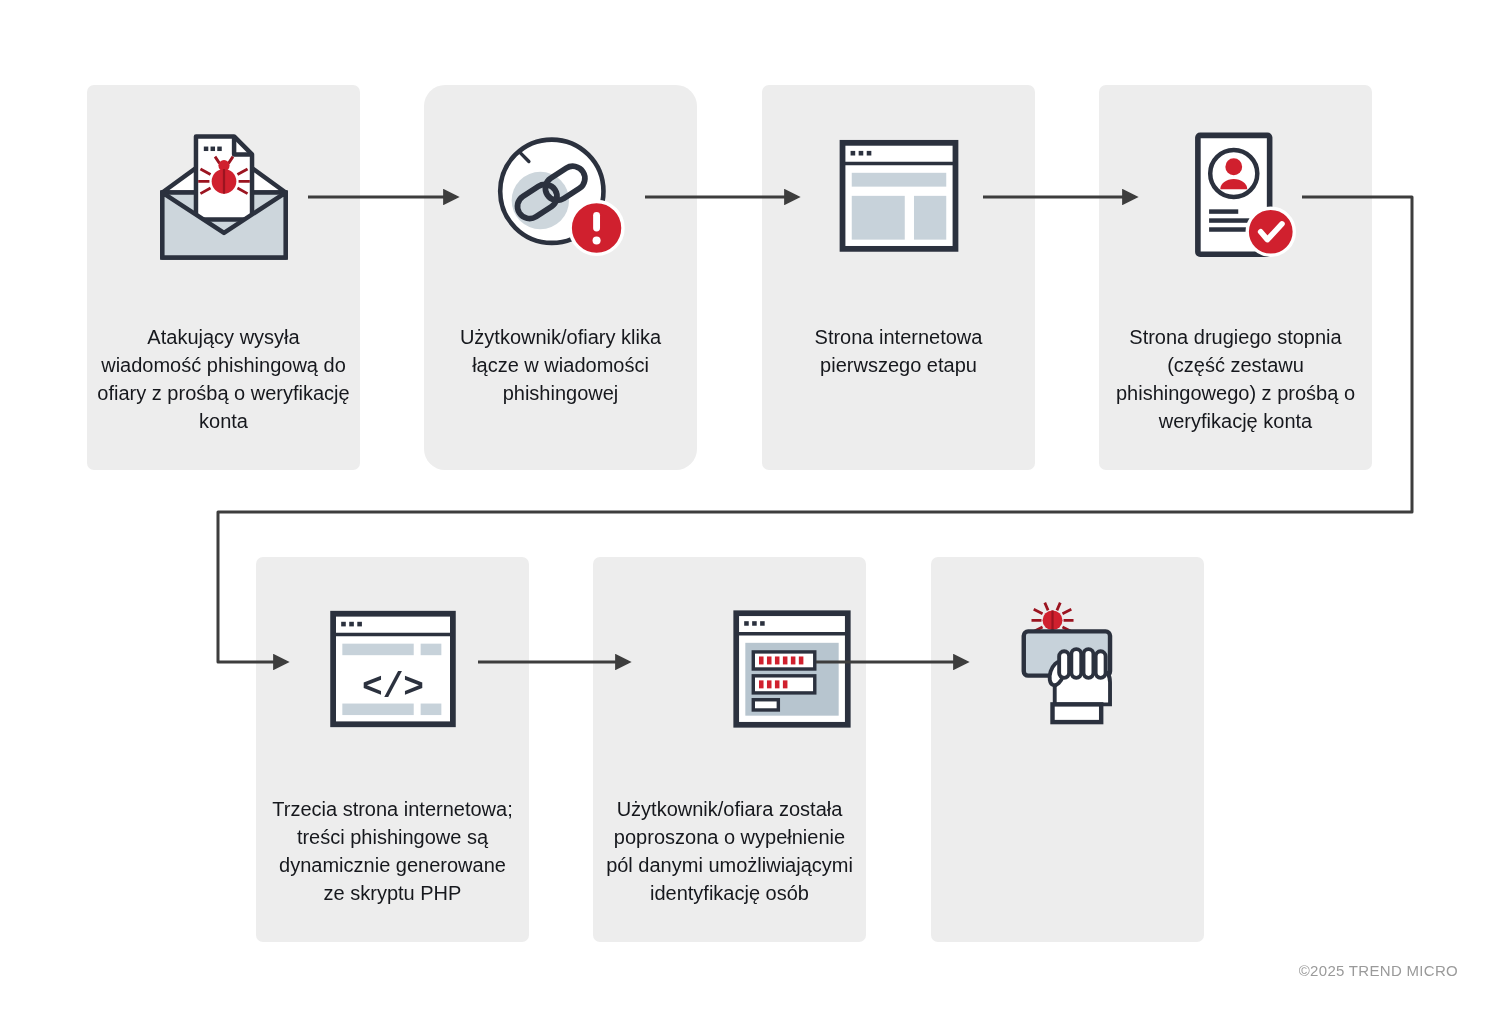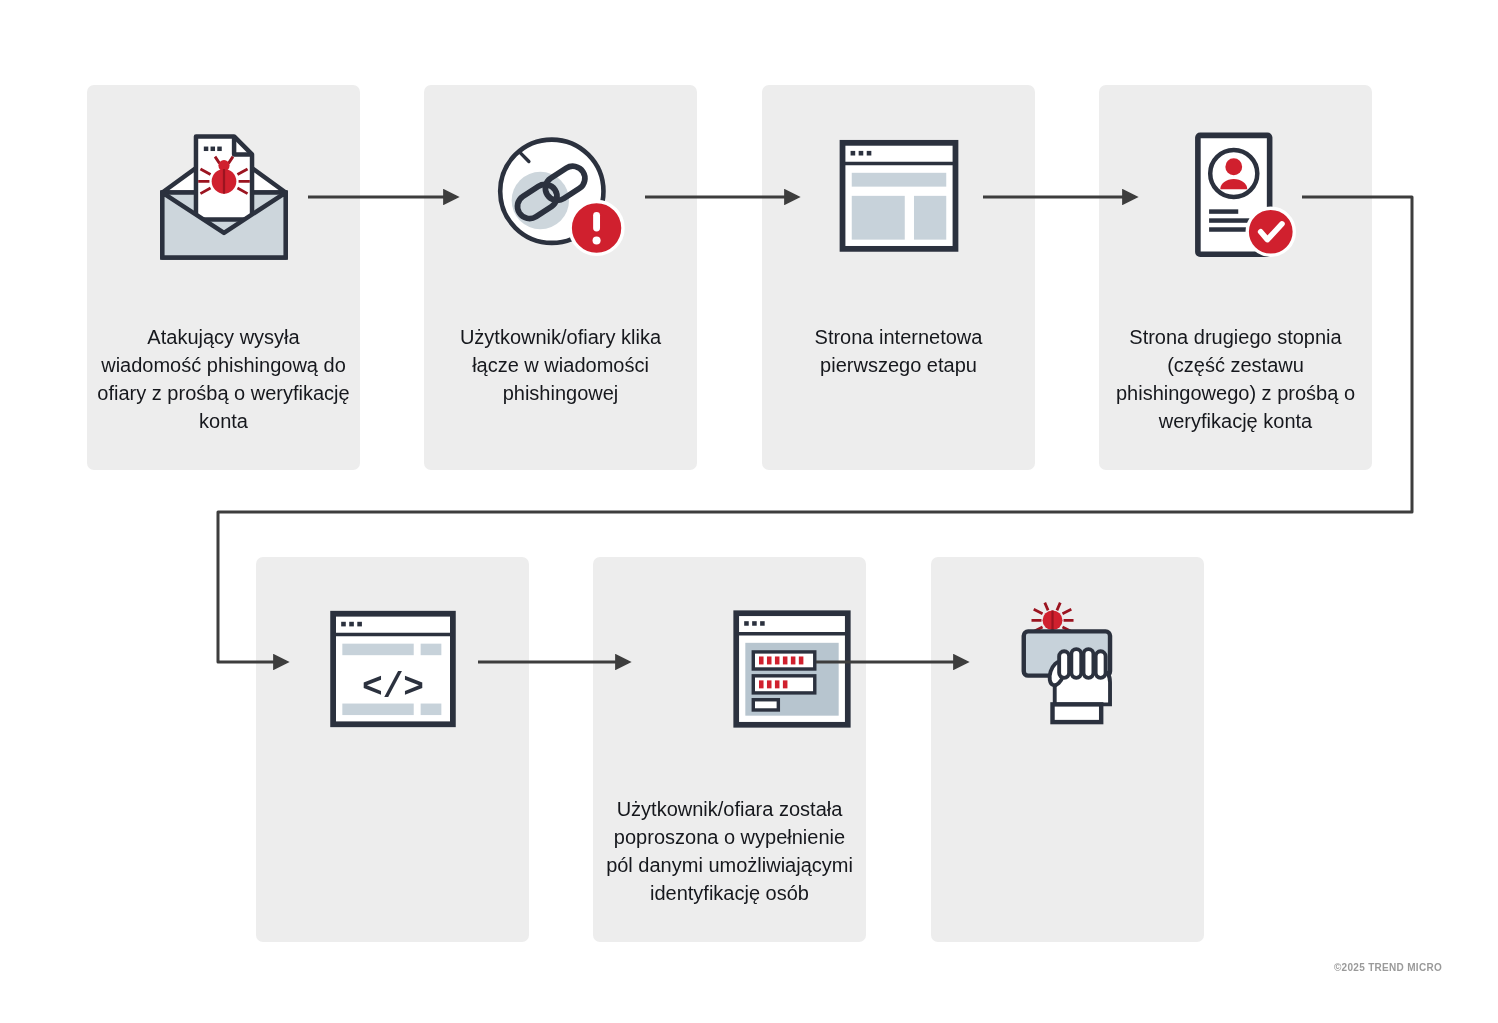--- a/index.html
+++ b/index.html
@@ -9,21 +9,21 @@
     position:absolute;width:273px;height:385px;background:#ededed;border-radius:7px;
     display:flex;flex-direction:column;align-items:center;
   }
   .icon-wrap{height:224px;display:flex;align-items:center;justify-content:center;}
   .label{
     margin-top:14px;font-size:20px;line-height:28px;text-align:center;color:#16181d;
     padding:0 10px;max-width:258px;
   }
   .arrows{position:absolute;left:0;top:0;z-index:5;pointer-events:none;}
   .footer{
-    position:absolute;right:56px;top:962px;font-size:10px;color:#9a9a9a;letter-spacing:.3px;font-weight:bold;
+    position:absolute;right:40px;top:962px;font-size:15px;color:#9a9a9a;letter-spacing:.3px;
   }
 </style>
 </head>
 <body>
 
 <div class="canvas">
 
   <svg class="arrows" width="1498" height="1023" viewBox="0 0 1498 1023">
     <defs>
       <marker id="ah" markerWidth="5.5" markerHeight="5.5" refX="4.3" refY="2.75" orient="auto">
@@ -56,21 +56,21 @@
         </g>
         <circle cx="70" cy="52" r="11" fill="#d0202e"></circle>
         <circle cx="70" cy="38" r="5" fill="#d0202e"></circle>
         <path d="M70,41 v22" stroke="#9b1420" stroke-width="2"></path>
         <polygon points="15,62 70,98 125,62 125,120 15,120" fill="#cdd6dc" stroke="#2b313e" stroke-width="4" stroke-linejoin="round"></polygon>
       </svg>
     </div>
     <div class="label">Atakujący wysyła wiadomość phishingową do ofiary z prośbą o weryfikację konta</div>
   </div>
 
-  <div class="card" style="left:424px;top:85px;">
+  <div class="card" style="left:424px;top:85px;border-radius:21px;">
     <div class="icon-wrap">
       <svg width="152" height="140" viewBox="0 0 132 122">
         <circle cx="58" cy="56" r="45" fill="#ffffff" stroke="#2b313e" stroke-width="4"></circle>
         <circle cx="48" cy="64" r="25" fill="#cdd6dc"></circle>
         <g transform="rotate(-33 58 56)" stroke="#2b313e" stroke-width="5" fill="none">
           <rect x="24" y="46" width="37" height="21" rx="10.5"></rect>
           <rect x="53" y="46" width="37" height="21" rx="10.5"></rect>
         </g>
         <path d="M31,23 l7,7" stroke="#2b313e" stroke-width="3" stroke-linecap="round"></path>
         <circle cx="97" cy="88" r="23" fill="#d0202e" stroke="#ffffff" stroke-width="3"></circle>
@@ -122,20 +122,21 @@
         <rect x="21" y="17" width="4" height="4" fill="#2b313e"></rect>
         <rect x="28" y="17" width="4" height="4" fill="#2b313e"></rect>
         <rect x="35" y="17" width="4" height="4" fill="#2b313e"></rect>
         <rect x="22" y="36" width="62" height="10" fill="#c7d2da"></rect>
         <rect x="90" y="36" width="18" height="10" fill="#c7d2da"></rect>
         <text x="66" y="82" text-anchor="middle" font-family="'Liberation Mono', monospace" font-size="30" font-weight="bold" fill="#2b313e">&lt;/&gt;</text>
         <rect x="22" y="88" width="62" height="10" fill="#c7d2da"></rect>
         <rect x="90" y="88" width="18" height="10" fill="#c7d2da"></rect>
       </svg>
     </div>
+    <div class="label">Trzecia strona internetowa; treści phishingowe są dynamicznie generowane ze skryptu PHP</div>
   </div>
 
   <div class="card" style="left:593px;top:557px;align-items:flex-end;">
     <div class="icon-wrap">
       <svg width="148" height="130" viewBox="0 0 130 114">
         <rect x="16" y="8" width="98" height="98" fill="#ffffff" stroke="#2b313e" stroke-width="5"></rect>
         <line x1="16" y1="26" x2="114" y2="26" stroke="#2b313e" stroke-width="3"></line>
         <rect x="23" y="15" width="4" height="4" fill="#2b313e"></rect>
         <rect x="30" y="15" width="4" height="4" fill="#2b313e"></rect>
         <rect x="37" y="15" width="4" height="4" fill="#2b313e"></rect>

